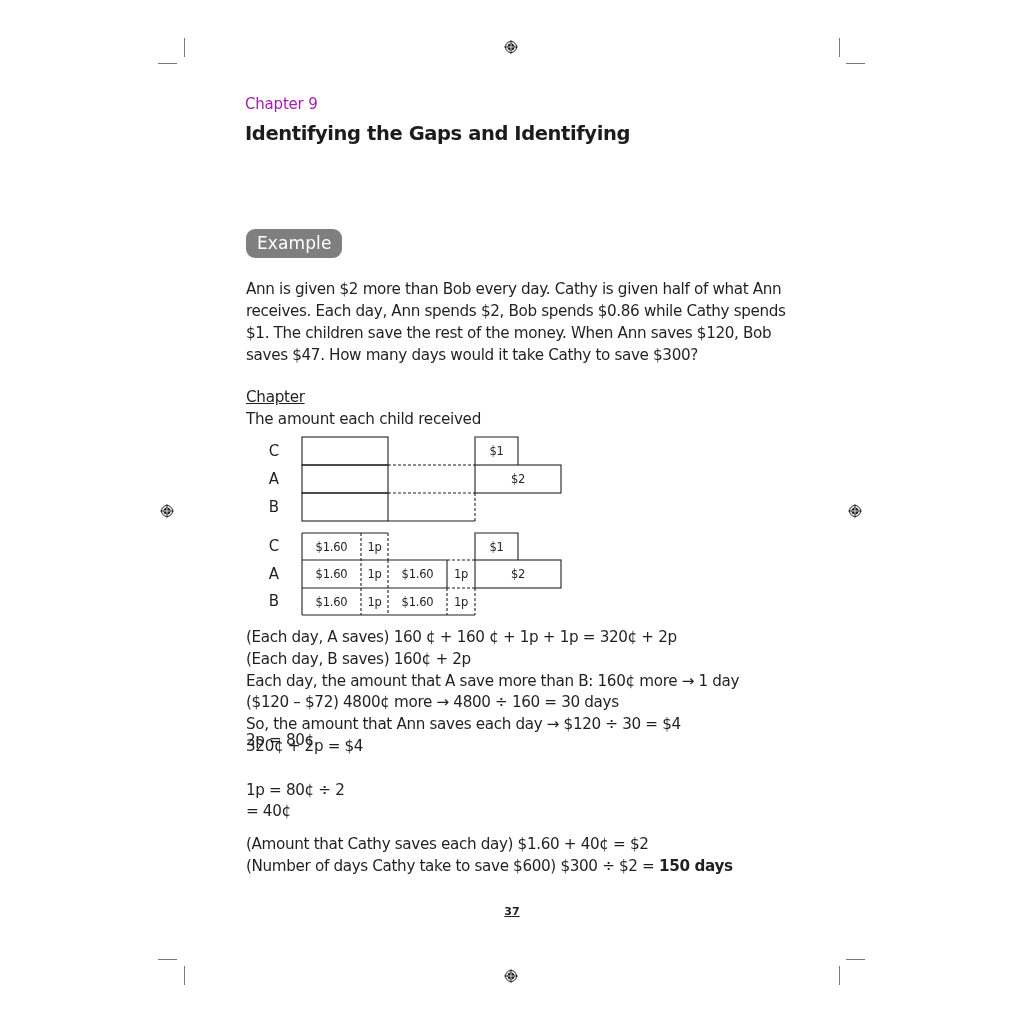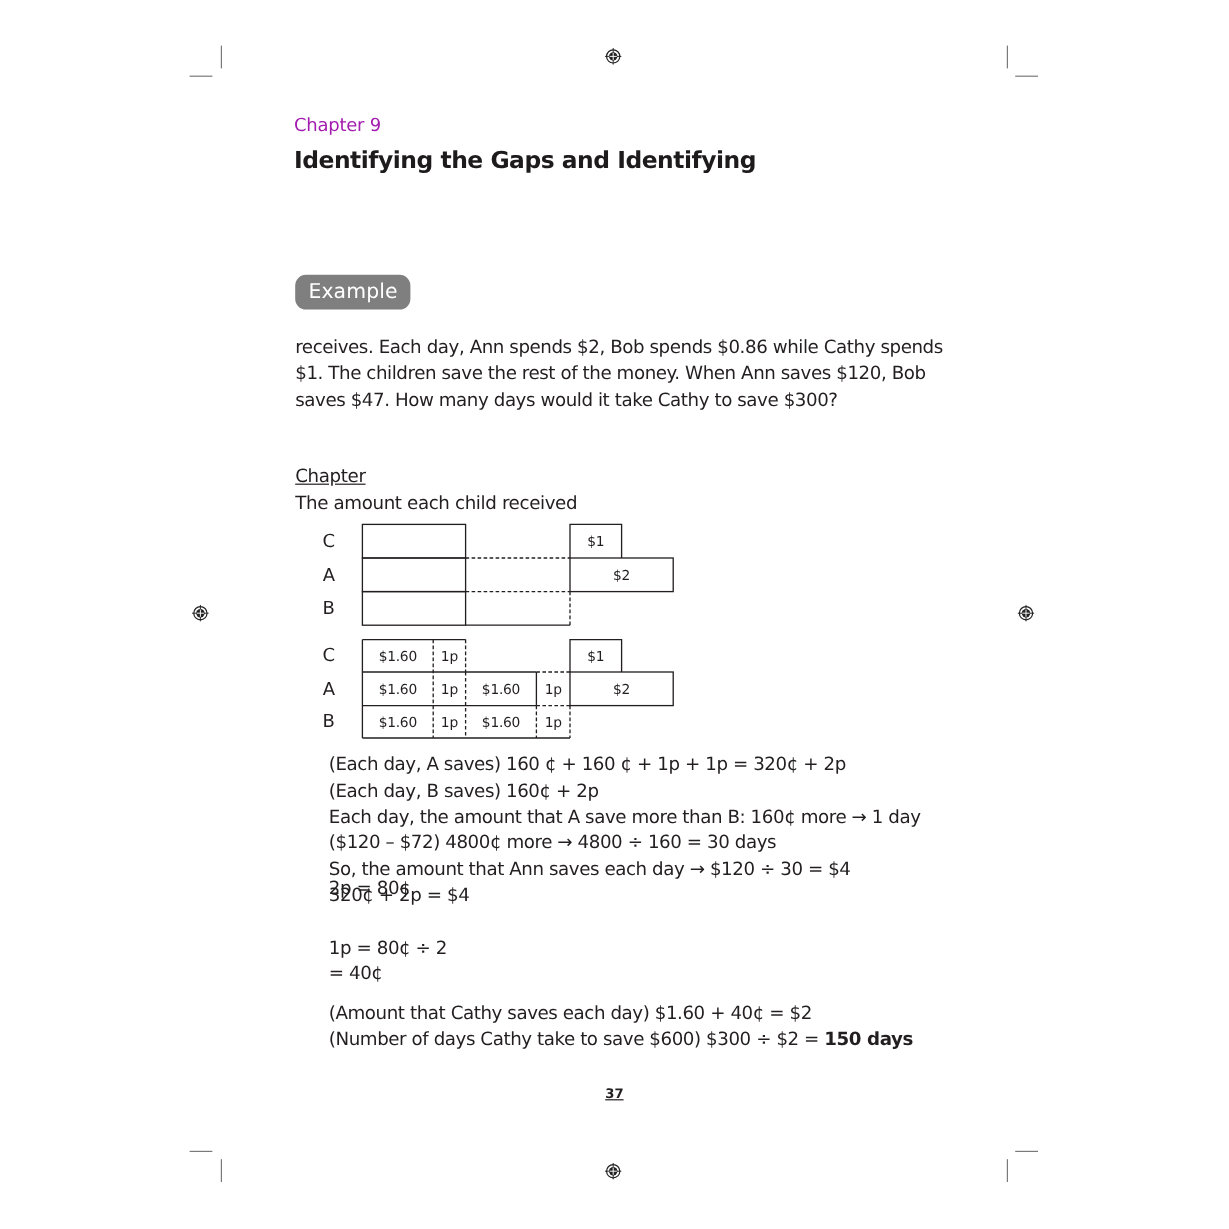--- a/index.html
+++ b/index.html
@@ -12,21 +12,21 @@
   .title { left: 245px; top: 122px; font-size: 19.5px; font-weight: bold; letter-spacing: -0.4px; color: #1e1b1c; }
   .badge { left: 246px; top: 229px; height: 29px; padding: 0 11px; border-radius: 9px;
            background: #7f7f80; color: #fff; font-size: 17px; line-height: 29px; letter-spacing: 0.1px; }
   .para { left: 246px; top: 278px; width: 540px; font-size: 15.2px; line-height: 22px; letter-spacing: -0.35px; }
   .para div { white-space: nowrap; }
   .working { left: 246px; top: 388px; font-size: 15.2px; text-decoration: underline; letter-spacing: -0.3px; }
   .sub { left: 246px; top: 410px; font-size: 15.2px; letter-spacing: -0.3px; }
   .rowlabel { position: absolute; font-size: 15px; width: 20px; text-align: center; }
   .cell { position: absolute; box-sizing: border-box; font-size: 11.5px; display: flex;
           align-items: center; justify-content: center; letter-spacing: -0.2px; }
-  .calc { left: 246px; font-size: 15.2px; letter-spacing: -0.35px; white-space: nowrap; margin-left: 28px; }
+  .calc { left: 246px; font-size: 15.2px; letter-spacing: -0.35px; white-space: nowrap; }
   .pagenum { left: 0; width: 1024px; top: 905px; text-align: center; font-size: 11px; font-weight: bold; text-decoration: underline; }
   svg.diagram { position: absolute; left: 0; top: 0; }
 </style>
 </head>
 <body>
 
 <div class="crop" style="left:184px;top:38px;width:1px;height:19px;"></div>
 <div class="crop" style="left:158px;top:63px;width:19px;height:1px;"></div>
 <div class="crop" style="left:839px;top:38px;width:1px;height:19px;"></div>
 <div class="crop" style="left:846px;top:63px;width:19px;height:1px;"></div>
@@ -67,20 +67,21 @@
     <line x1="4" y1="7" x2="10" y2="7" stroke="#fff" stroke-width="0.8"></line>
     <line x1="7" y1="4" x2="7" y2="10" stroke="#fff" stroke-width="0.8"></line>
   </svg>
 
 <div class="abs chapter">Chapter 9</div>
 <div class="abs title">Identifying the Gaps and Identifying</div>
 
 <div class="abs badge">Example</div>
 
 <div class="abs para">
+  <div>Ann is given $2 more than Bob every day. Cathy is given half of what Ann</div>
   <div>receives. Each day, Ann spends $2, Bob spends $0.86 while Cathy spends</div>
   <div>$1. The children save the rest of the money. When Ann saves $120, Bob</div>
   <div>saves $47. How many days would it take Cathy to save $300?</div>
 </div>
 
 <div class="abs working">Chapter</div>
 <div class="abs sub">The amount each child received</div>
 
 <svg class="diagram" width="1024" height="1024">
   <g stroke="#231f20" stroke-width="1.1" fill="none">

